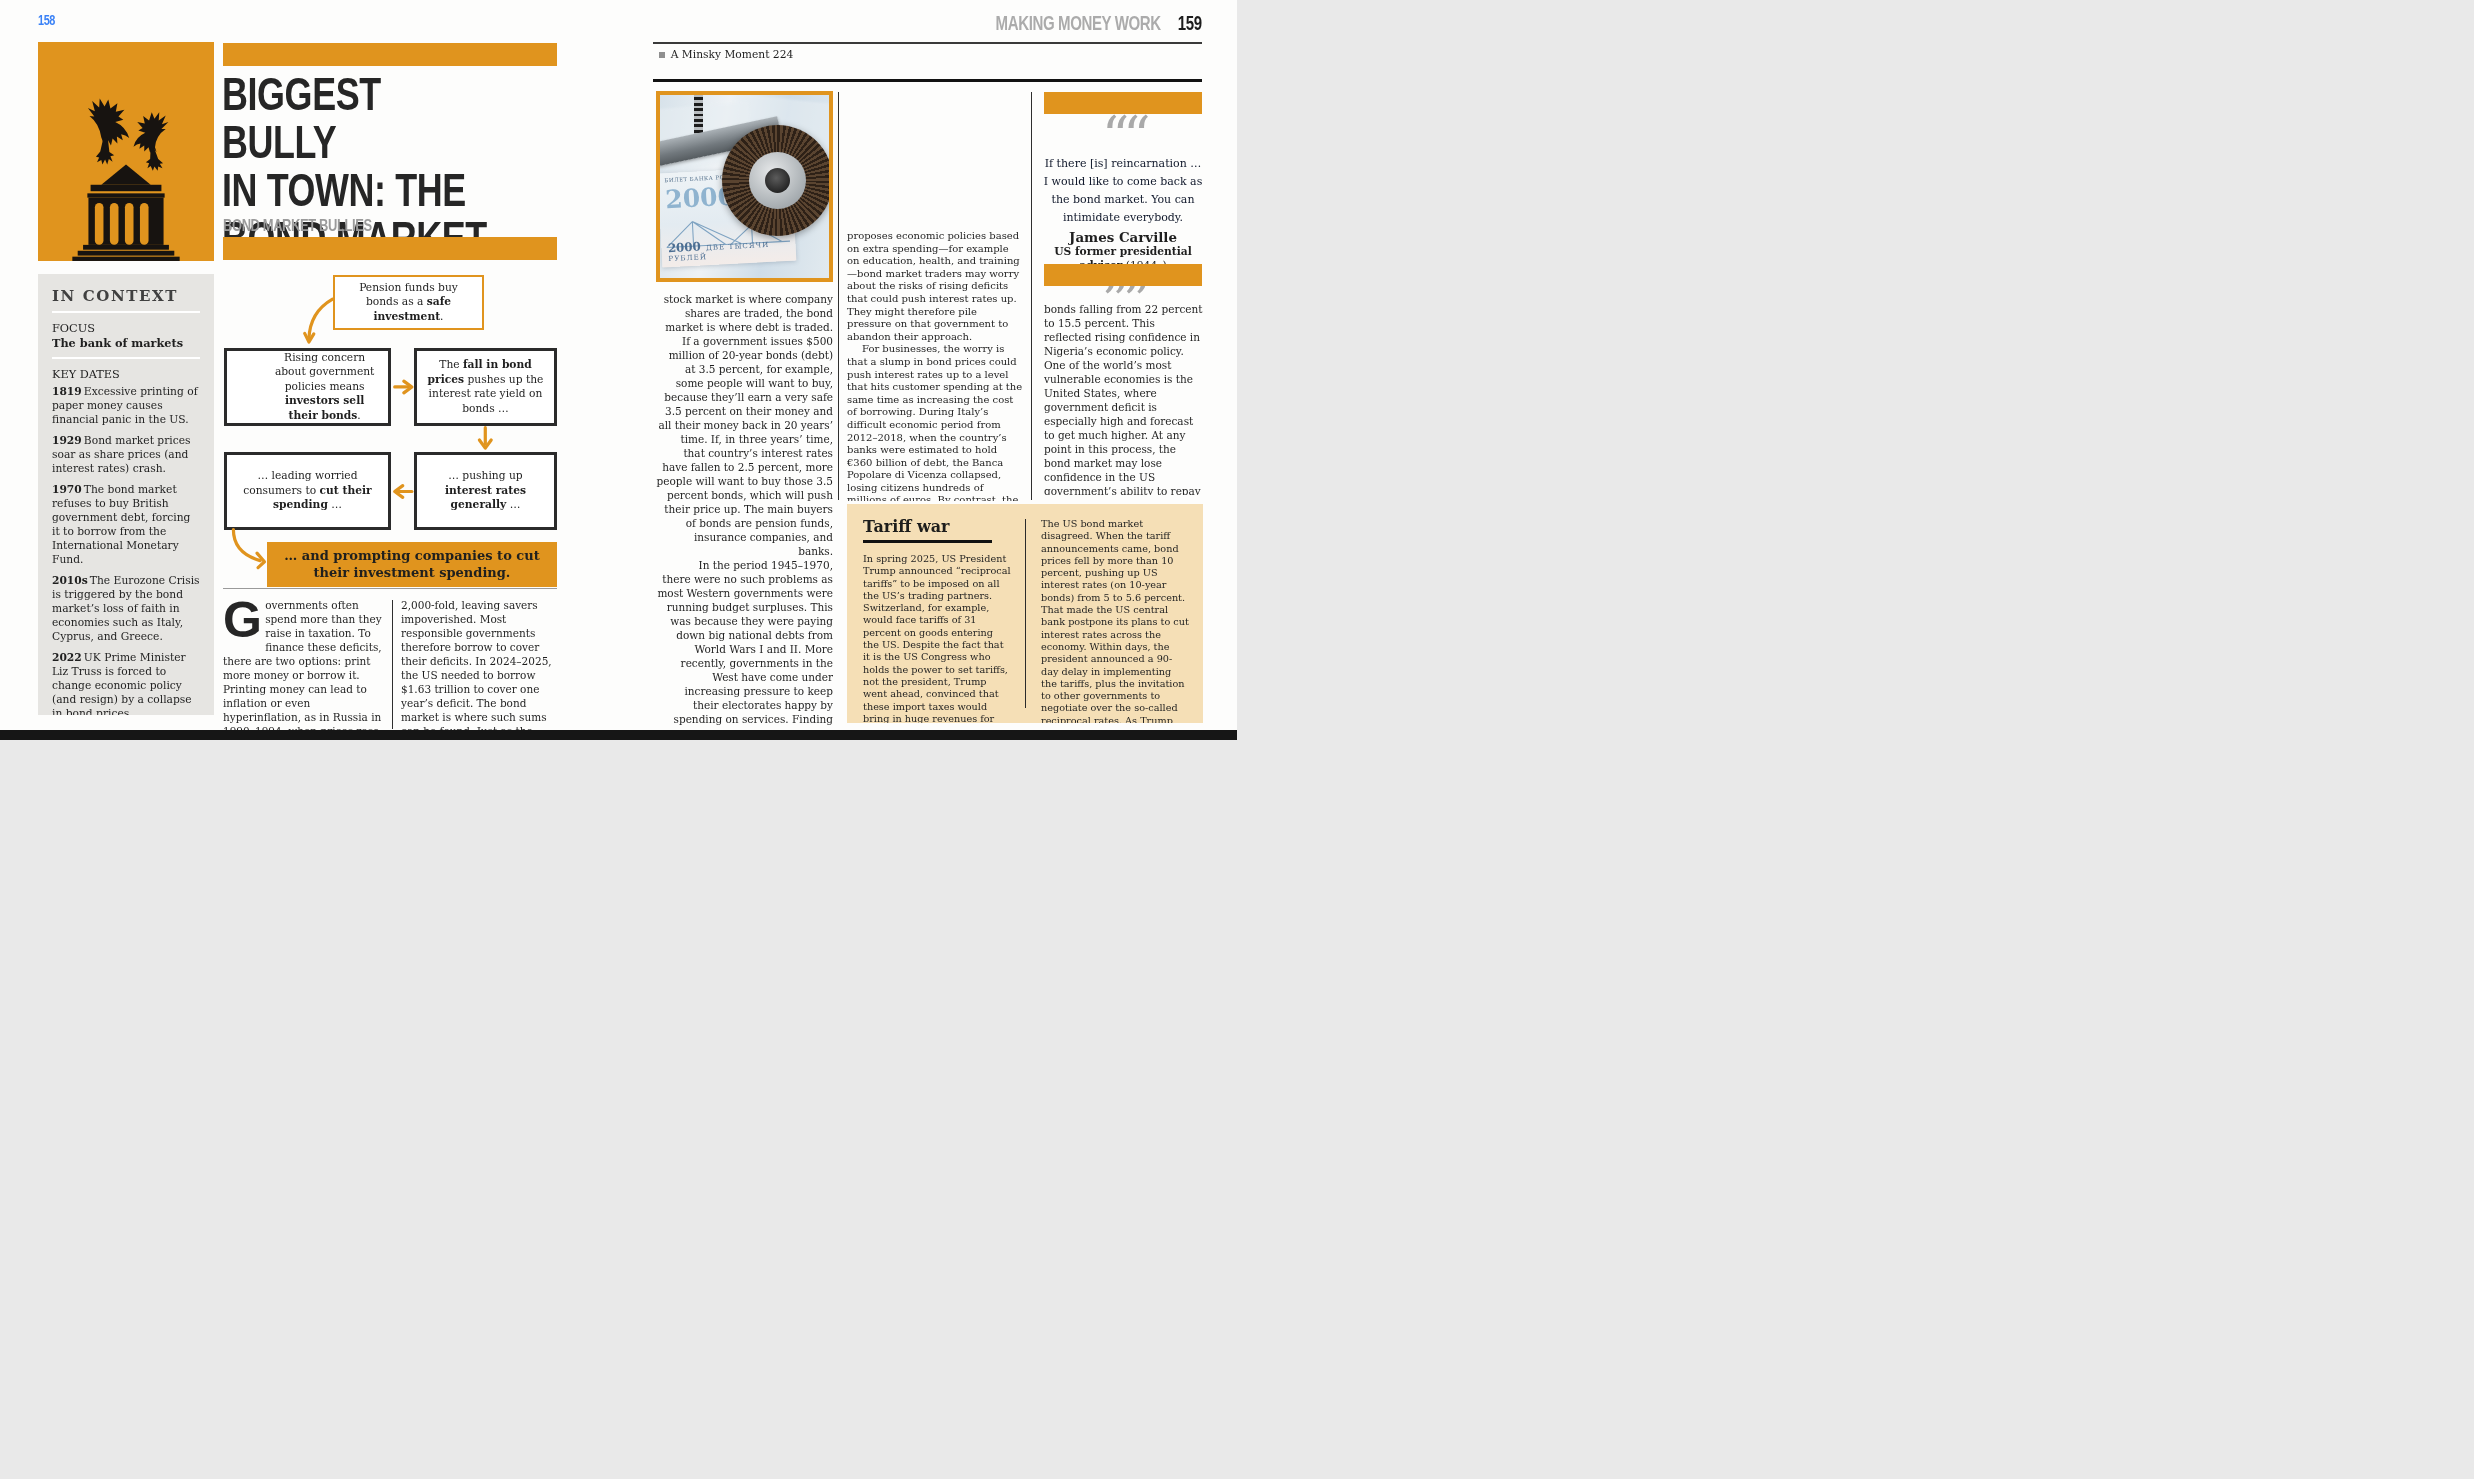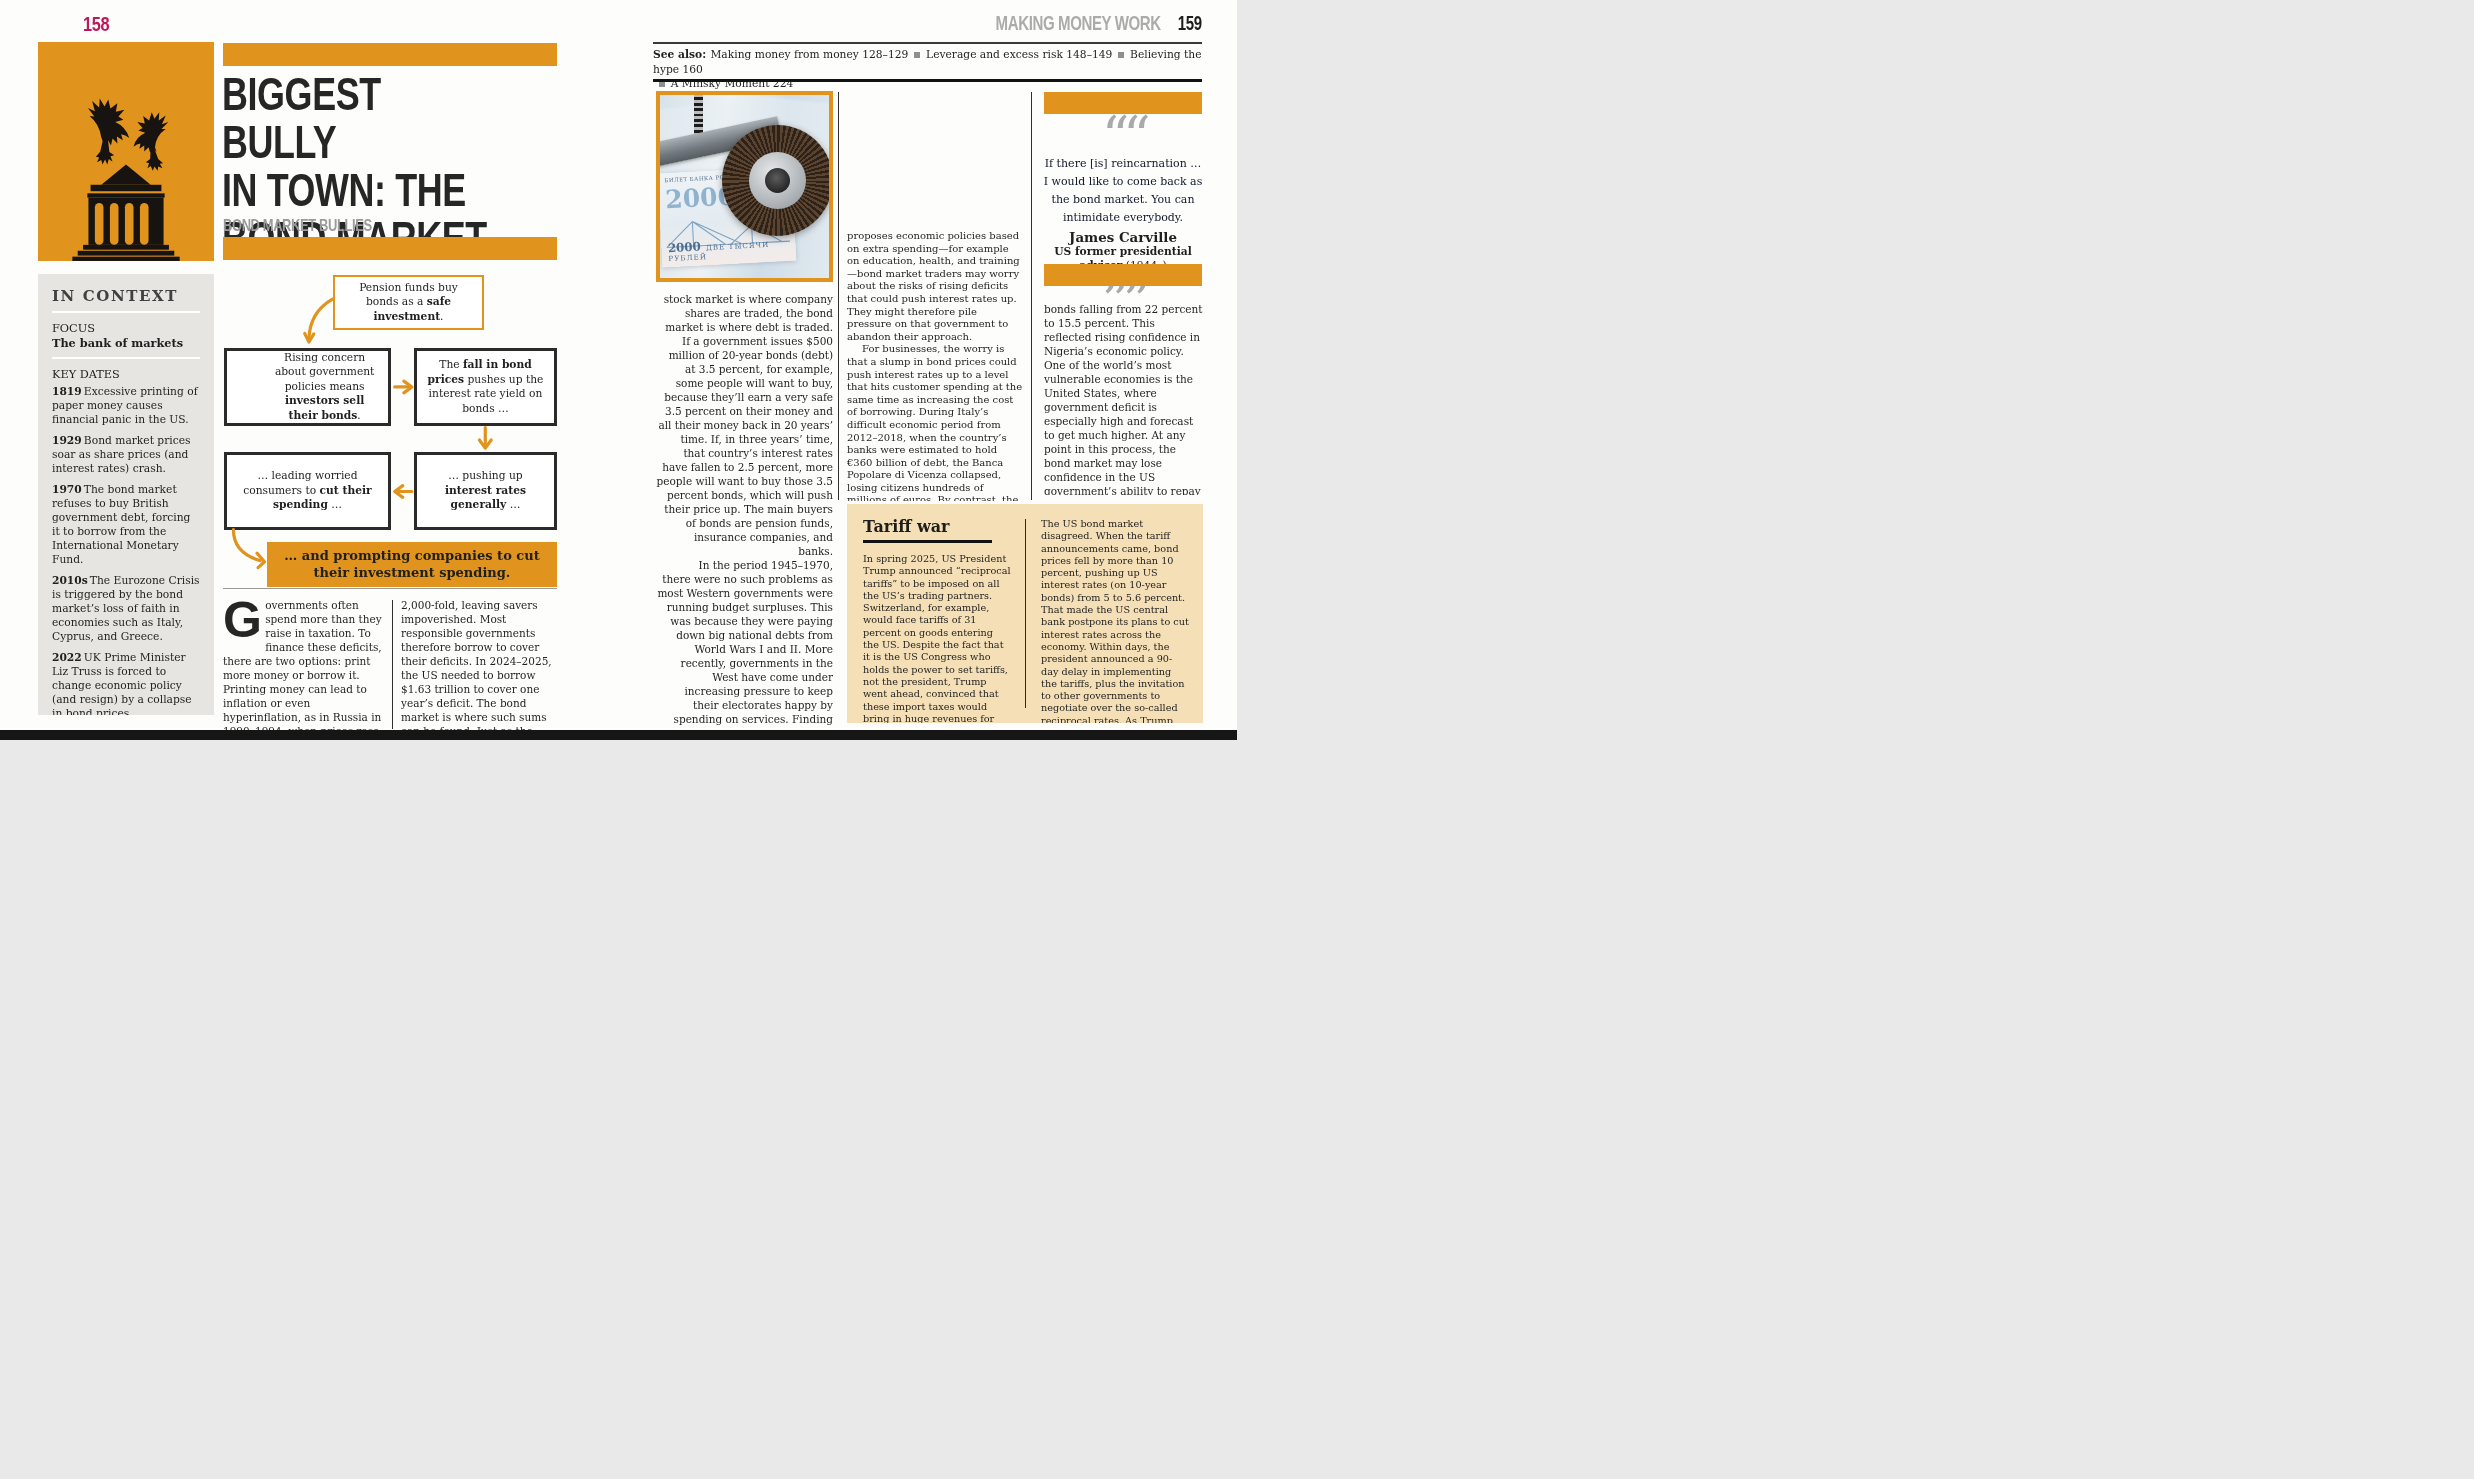--- a/index.html
+++ b/index.html
@@ -5,21 +5,21 @@
   html,body{margin:0;padding:0;background:#e9e9e9;}
   .canvas{position:relative;width:1237px;height:740px;background:#fdfdfc;overflow:hidden;
           font-family:"DejaVu Serif",serif;color:#1f1f1f;}
   .abs{position:absolute;}
   b{font-weight:bold;}
   
   .cond{display:inline-block;font-family:"Liberation Sans",sans-serif;font-weight:900;
         transform:scaleX(0.78);transform-origin:0 50%;letter-spacing:-0.5px;}
   .cond-r{display:inline-block;font-family:"Liberation Sans",sans-serif;font-weight:900;
         transform:scaleX(0.78);transform-origin:100% 50%;letter-spacing:-0.5px;}
-  .pagenum{font-size:21px;color:#be185d;margin-left:45px;}
+  .pagenum{font-size:14px;color:#3b82f6;}
   
   .bar{background:#E0941E;}
   .title-line{font-size:46px;line-height:48px;color:#262626;letter-spacing:-1.1px;}
   .subtitle{font-size:16.6px;color:#9B9B9B;letter-spacing:0;}
   
   .chapter-art{background:#E0941E;}
   
   .ctx{background:#E6E5E2;padding:13px 14px;box-sizing:border-box;}
   .ctx-h{font-size:15px;font-weight:bold;letter-spacing:1.6px;color:#404040;}
   .ctx-rule{height:2.1px;background:#ffffff;margin:6.4px 0 7.5px;}
@@ -194,23 +194,20 @@
 
   <div class="abs" style="left:617px;top:0;width:620px;height:740px;">
 
     <div class="abs" style="left:36px;top:11.8px;width:549px;text-align:right;">
       <span class="sect"><span class="cond-r">MAKING MONEY WORK</span></span>
       <span class="sect-num" style="margin-left:7.5px;"><span class="cond-r">159</span></span>
     </div>
     <div class="abs" style="left:36px;top:42px;width:549px;height:1.6px;background:#3a3a3a;"></div>
 
     <div class="abs seealso" style="left:36px;top:48px;width:549px;">
-      <div>
-        <b>See also:</b><span class="see-item first">Making money from money 128–129</span><span class="see-item">Leverage and excess risk 148–149</span><span class="see-item">Believing the hype 160</span>
-      </div>
       <div><span class="see-item">A Minsky Moment 224</span></div>
     </div>
     <div class="abs rule-heavy" style="left:36px;top:79px;width:549px;height:2.7px;"></div>
 
     <div class="abs photo" style="left:39px;top:91px;width:177px;height:191px;">
       <div class="note-bg" style="left:75px;top:5.4px;width:118px;height:64px;transform:rotate(6deg);"></div>
       <div class="note-bg" style="left:-16px;top:10.7px;width:107px;height:59px;transform:rotate(-5deg);"></div>
       <div class="note" style="left:0px;top:75px;width:134px;height:94px;transform:rotate(-3deg);">
         <span class="bank-top">БИЛЕТ БАНКА РОССИИ</span>
         <span class="big2000">2000</span>

